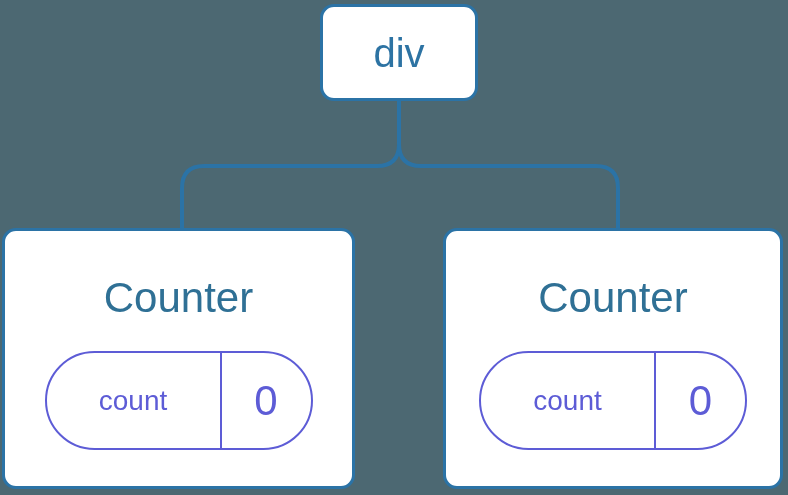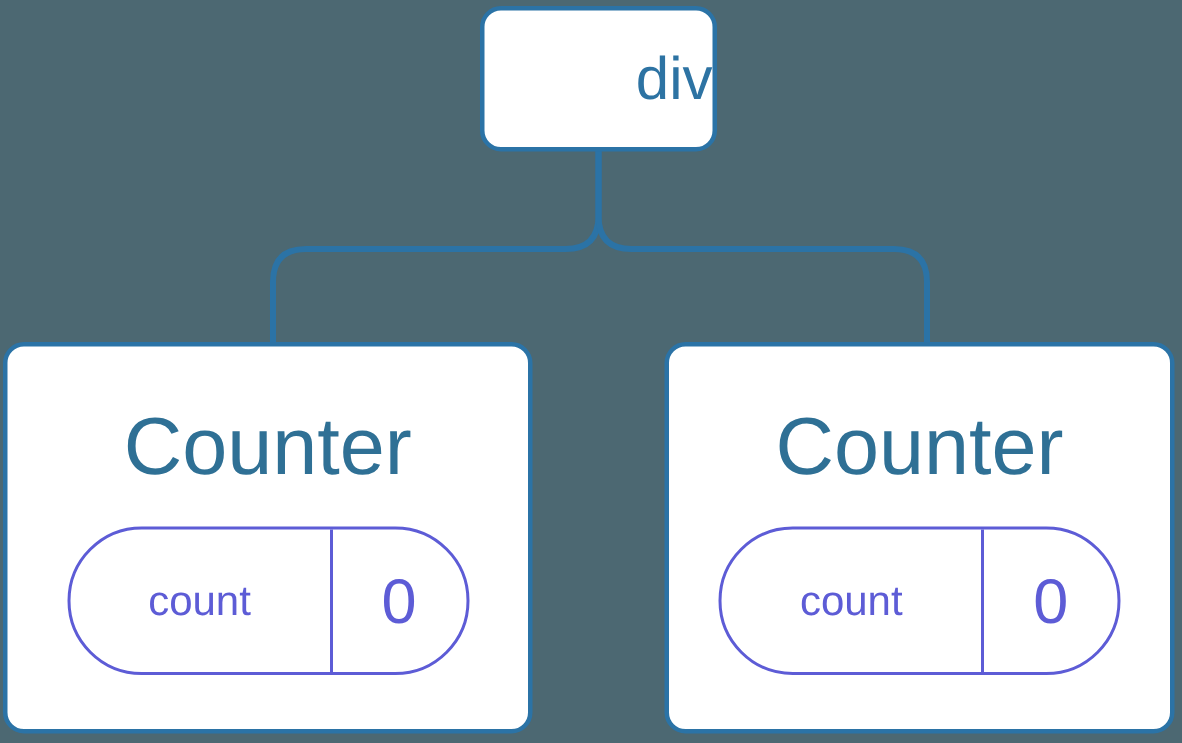--- a/index.html
+++ b/index.html
@@ -35,21 +35,21 @@
     left: 320px;
     top: 4px;
     width: 158px;
     height: 97px;
     box-sizing: border-box;
     background: var(--node-bg, #FFFFFF);
     border: 3px solid var(--line-blue, #2B73A6);
     border-radius: 14px;
     display: flex;
     align-items: center;
-    justify-content: flex-end;
+    justify-content: center;
   }
   .root-node .label {
     color: var(--root-label-color, #2D73A3);
     font-size: 40px;
     font-weight: 500;
     line-height: 1;
   }
   .card {
     position: absolute;
     top: 228px;
@@ -60,21 +60,21 @@
     border-radius: 14px;
     display: flex;
     flex-direction: column;
     align-items: center;
     padding-top: 42px;
   }
   .card--left  { left: 2px;   width: 353px; }
   .card--right { left: 443px; width: 340px; }
   .card-title {
     color: var(--component-title-color, #2F7095);
-    font-size: 54px;
+    font-size: 42px;
     font-weight: 500;
     line-height: 50px;
   }
   .pill {
     margin-top: 28px;
     width: 268px;
     height: 99px;
     box-sizing: border-box;
     border: 2.5px solid var(--state-purple, #5D5CD6);
     border-radius: 60px;

